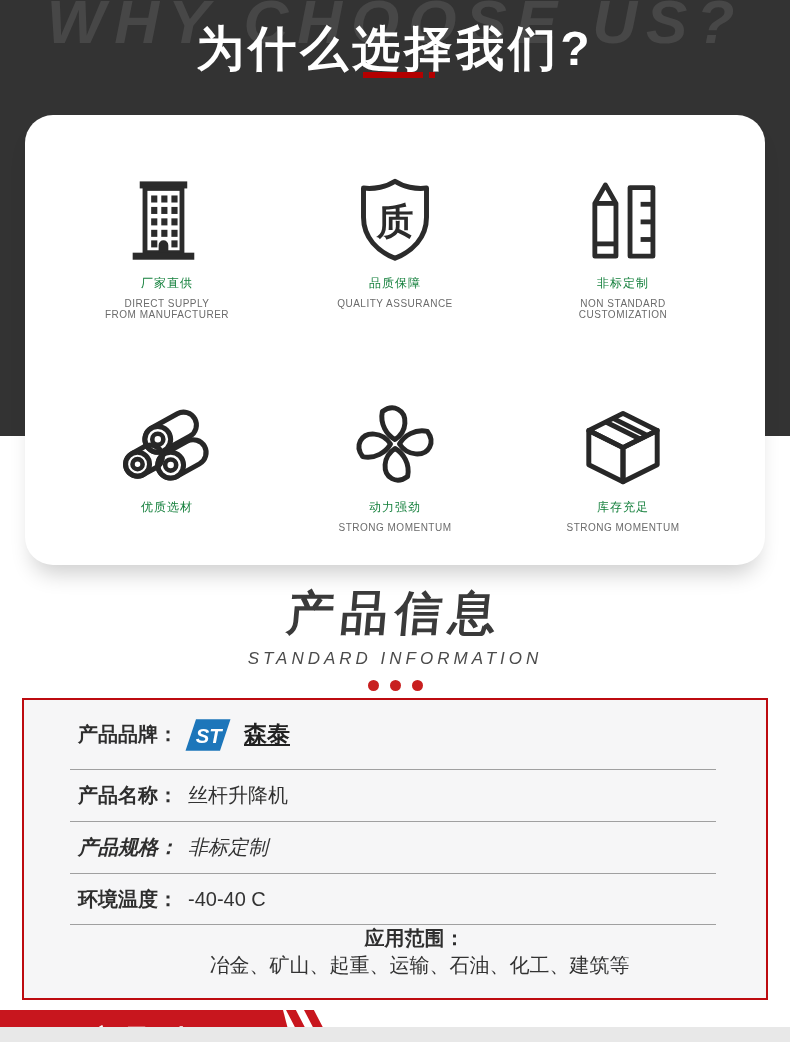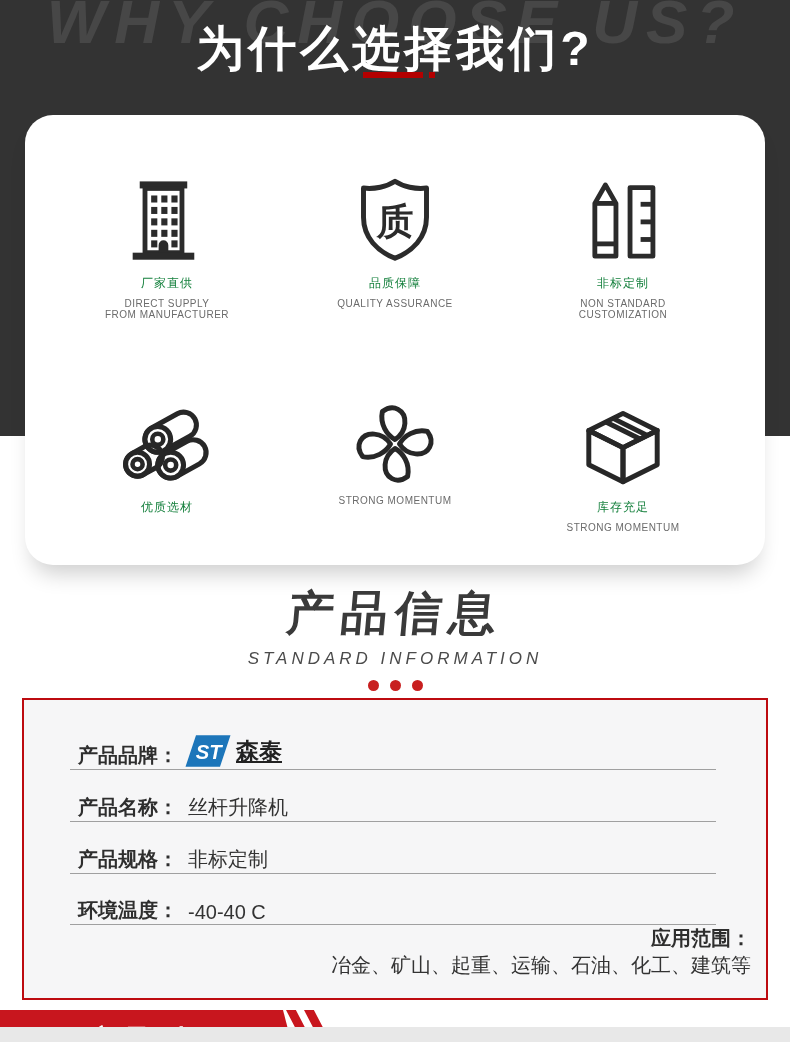--- a/index.html
+++ b/index.html
@@ -33,27 +33,27 @@
   .section-head { position:absolute; top:582px; left:0; width:100%; text-align:center; }
   .section-title { font-size:47px; font-weight:900; letter-spacing:7px; color:#3a3a3a;
     transform:skewX(-5deg); }
   .section-sub { margin-top:4px; font-size:17px; font-style:italic; letter-spacing:4px; color:#4b4b4b; }
   .section-dots { margin-top:11px; display:flex; justify-content:center; gap:11px; }
   .dot { width:11px; height:11px; border-radius:50%; background:#c81f1f; }
 
   
   .info-table { position:absolute; top:698px; left:22px; width:746px; height:302px;
     background:#f6f6f7; border:2px solid #bd0b10; }
-  .info-row { display:flex; align-items:flex-end; padding-left:54px; padding-right:15px; }
-  .row-h1 { height:69px; } .row-h2 { height:51px; } .row-h3 { height:51px; }
+  .info-row { display:flex; align-items:center; padding-left:54px; padding-right:15px; }
+  .row-h1 { height:69px; } .row-h2 { height:51px; } .row-h3 { height:51px;font-style:italic; }
   .row-h4 { height:50px; } .row-h5 { height:73px;flex-direction:column; }
   .divider { height:1px; background:#a0a0a0; margin:0 50px 0 46px; }
   .info-label { font-size:20px; font-weight:bold; color:#2e2e2e; white-space:nowrap; }
   .info-value { font-size:20px; color:#333333; margin-left:10px; white-space:nowrap; }
-  .brand-value { display:flex; align-items:center; gap:4px; margin-left:6px; }
+  .brand-value { display:flex; align-items:center; gap:12px; margin-left:6px; }
   .brand-name { font-size:23px; font-weight:bold; color:#222222;text-decoration:underline; }
 
   
   .model-banner { position:absolute; top:1010px; left:0; width:340px; height:62px; }
   .banner-shape { position:absolute; left:0; top:0; width:299px; height:62px; background:#c8161e;
     clip-path:polygon(0 0, 283px 0, 299px 62px, 0 100%); }
   .banner-label { position:absolute; left:0; top:0; width:299px; height:62px;
     display:flex; align-items:center; justify-content:center;
     font-size:30px; font-weight:bold; font-style:italic; letter-spacing:4px; color:#ffffff; }
   .chevron { position:absolute; top:0; width:26px; height:62px; background:#c8161e;
@@ -156,20 +156,21 @@
 
     <div class="feature">
       <div class="icon-box">
         <svg width="90" height="90" viewBox="0 0 100 100" fill="none" stroke="#272727" stroke-width="5.5" stroke-linejoin="round">
           <path d="M50 45 C41 40 33 28 36 14 C48 5 62 12 61 27 C60.5 35 56 41 50 45 Z"></path>
           <path d="M50 45 C41 40 33 28 36 14 C48 5 62 12 61 27 C60.5 35 56 41 50 45 Z" transform="rotate(90 50 50)"></path>
           <path d="M50 45 C41 40 33 28 36 14 C48 5 62 12 61 27 C60.5 35 56 41 50 45 Z" transform="rotate(180 50 50)"></path>
           <path d="M50 45 C41 40 33 28 36 14 C48 5 62 12 61 27 C60.5 35 56 41 50 45 Z" transform="rotate(270 50 50)"></path>
         </svg>
       </div>
+      <div class="feature-title">动力强劲</div>
       <div class="feature-sub">STRONG MOMENTUM</div>
     </div>
 
     <div class="feature">
       <div class="icon-box">
         <svg width="90" height="90" viewBox="0 0 100 100" fill="none" stroke="#272727" stroke-width="5.5" stroke-linejoin="round">
           <polygon points="50,16 88,35 50,54 12,35"></polygon>
           <polygon points="12,35 50,54 50,92 12,73"></polygon>
           <polygon points="88,35 50,54 50,92 88,73"></polygon>
           <line x1="31" y1="25.5" x2="69" y2="44.5"></line>

